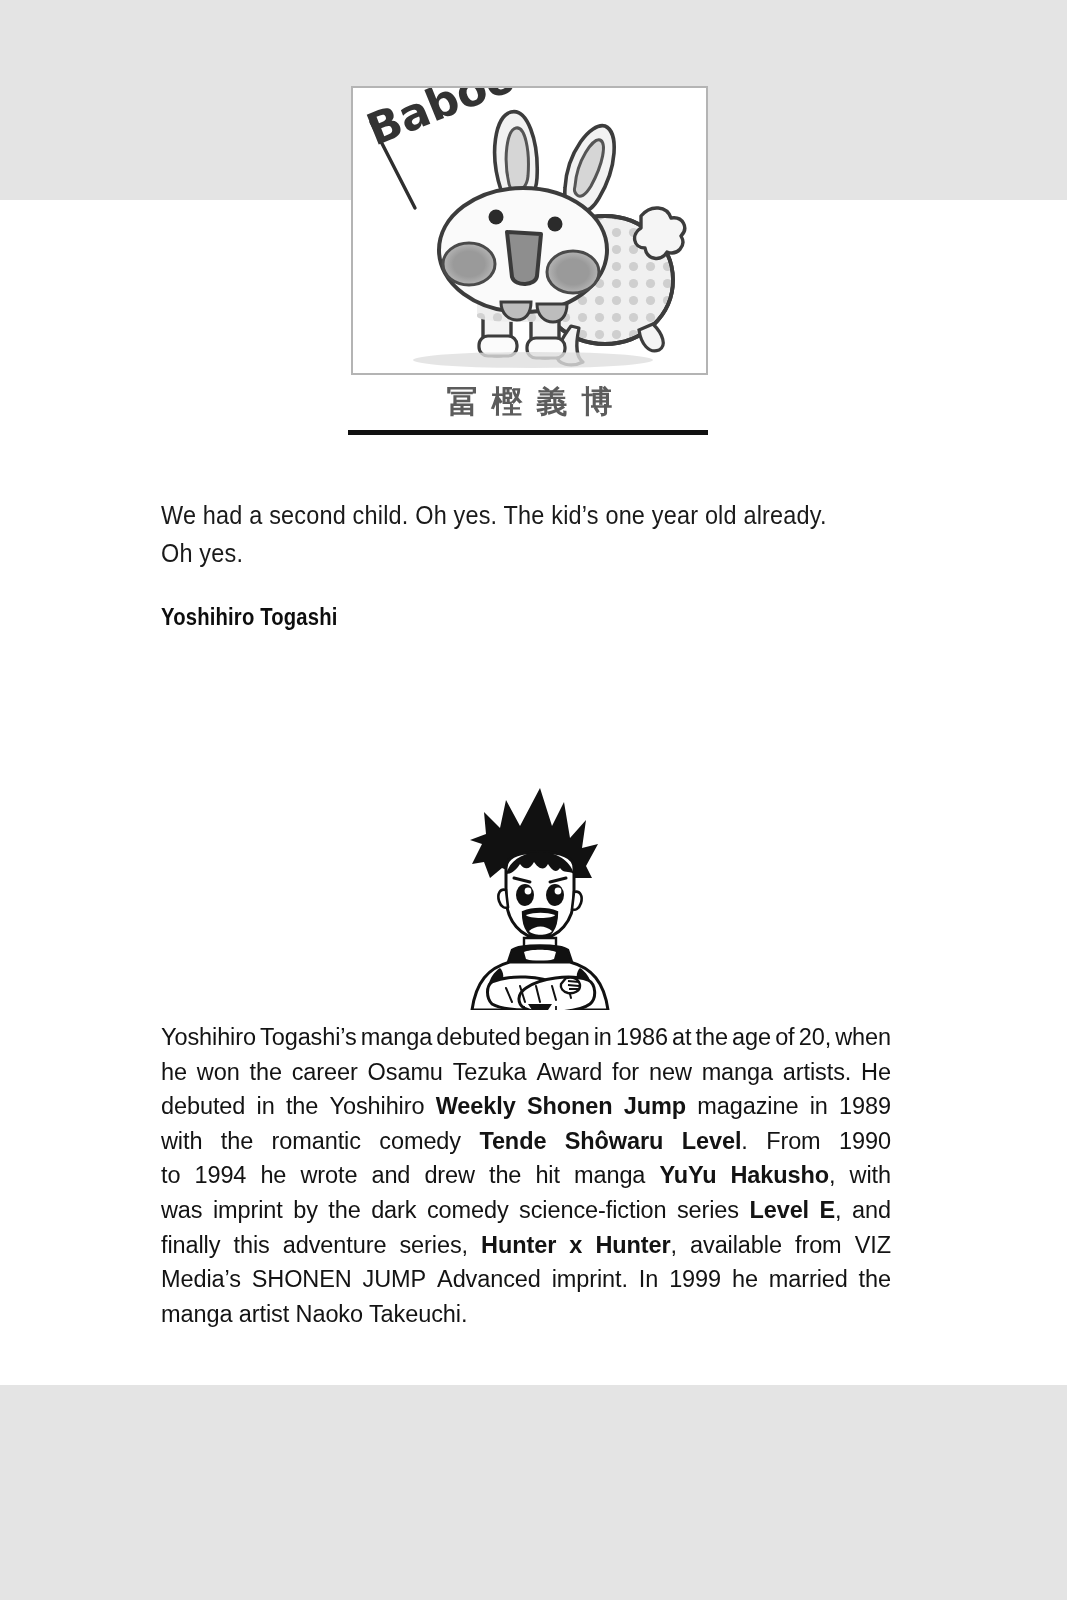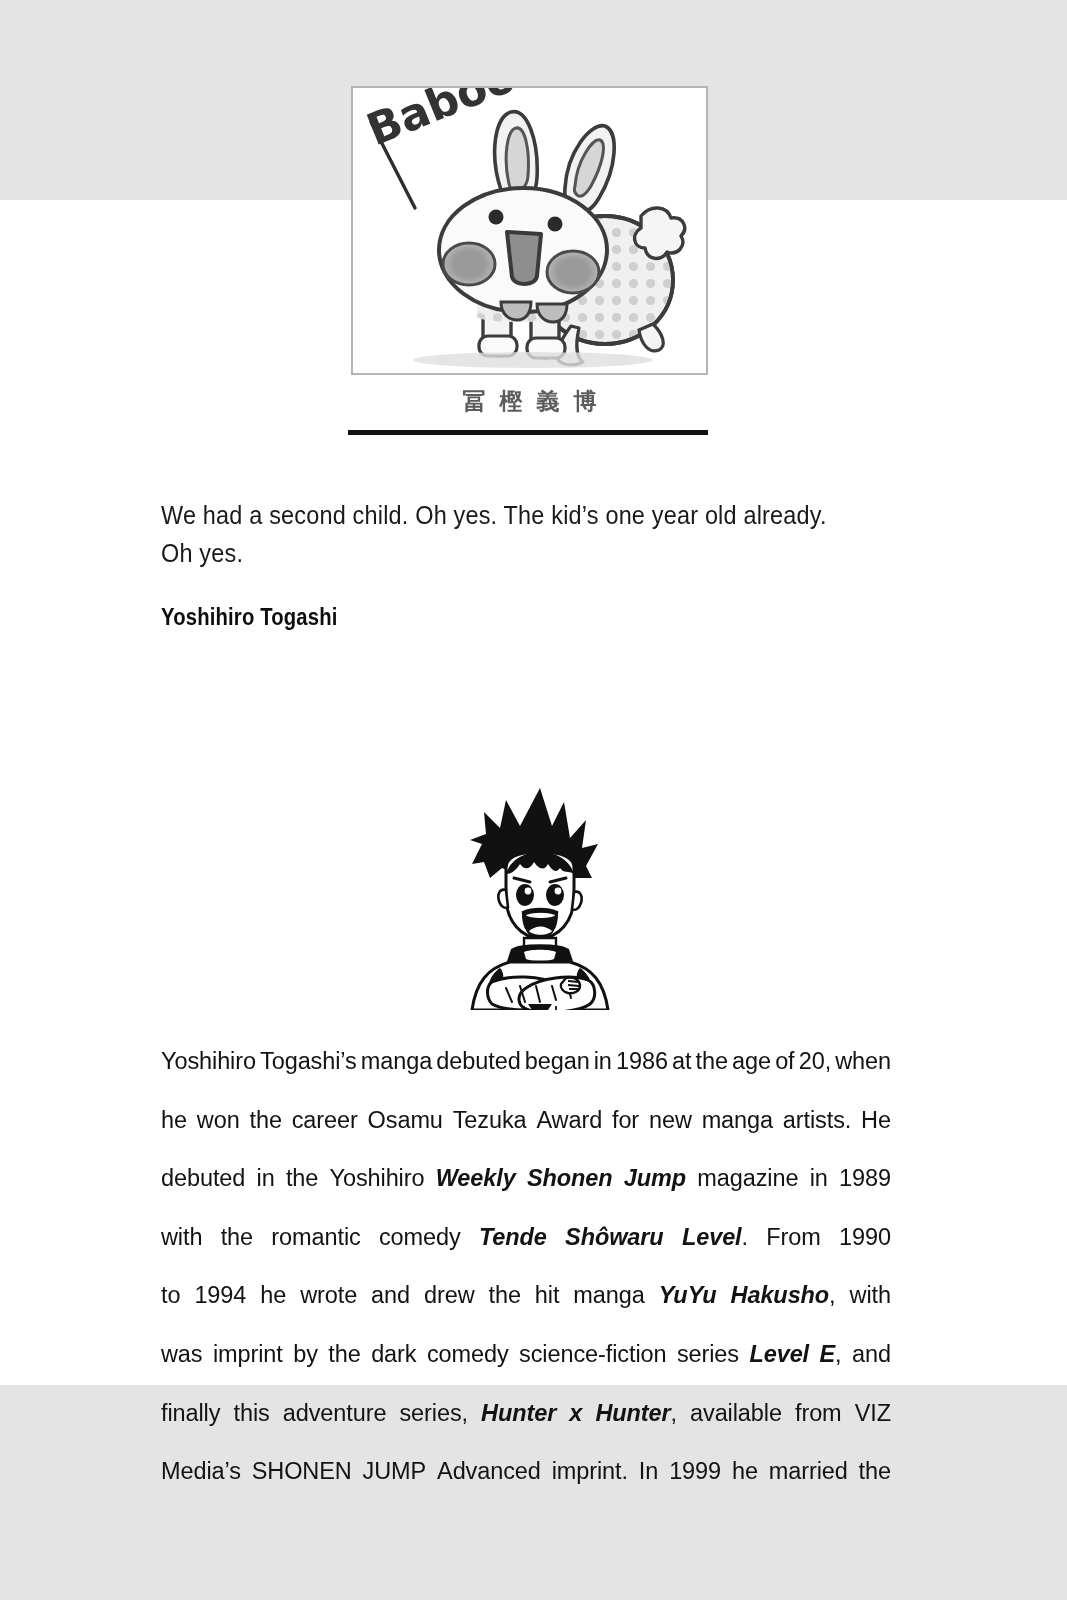--- a/index.html
+++ b/index.html
@@ -50,21 +50,21 @@
   .illo-frame svg { display: block; }
 
   
   .jp-name {
     position: absolute;
     left: 351px;
     top: 381px;
     width: 357px;
     text-align: center;
     font-family: "DejaVu Sans", sans-serif;
-    font-size: 23px;
+    font-size: 31px;
     letter-spacing: 14px;
     text-indent: 14px;
     color: #5c5c5c;
     font-weight: 600;
     line-height: 40px;
     white-space: nowrap;
   }
 
   .rule {
     position: absolute;
@@ -129,24 +129,23 @@
     font-size: 23.5px;
     line-height: 34.6px;
     color: #131313;
     white-space: nowrap;
     letter-spacing: -0.1px;
   }
   .bio .line.just {
     display: flex;
     justify-content: space-between;
     white-space: nowrap;
-    margin-top: 24px;
   }
   .bio .line.just > span { display: inline-block; }
-  .bio b { font-weight: bold; font-style: italic; }
+  .bio b { font-weight: bold; }
 </style>
 </head>
 <body>
 
 <div class="band band-top"></div>
 <div class="page"></div>
 <div class="band band-bottom"></div>
 
 <div class="illo-frame">
   <svg width="353" height="285" viewBox="0 0 353 285">
@@ -361,13 +360,14 @@
       <span><span>SHONEN</span></span>
       <span><span>JUMP</span></span>
       <span><span>Advanced</span></span>
       <span><span>imprint.</span></span>
       <span><span>In</span></span>
       <span><span>1999</span></span>
       <span><span>he</span></span>
       <span><span>married</span></span>
       <span><span>the</span></span>
     </div>
+    <div class="line"><span>manga artist Naoko Takeuchi.</span></div>
   </div>
 
 </body></html>

